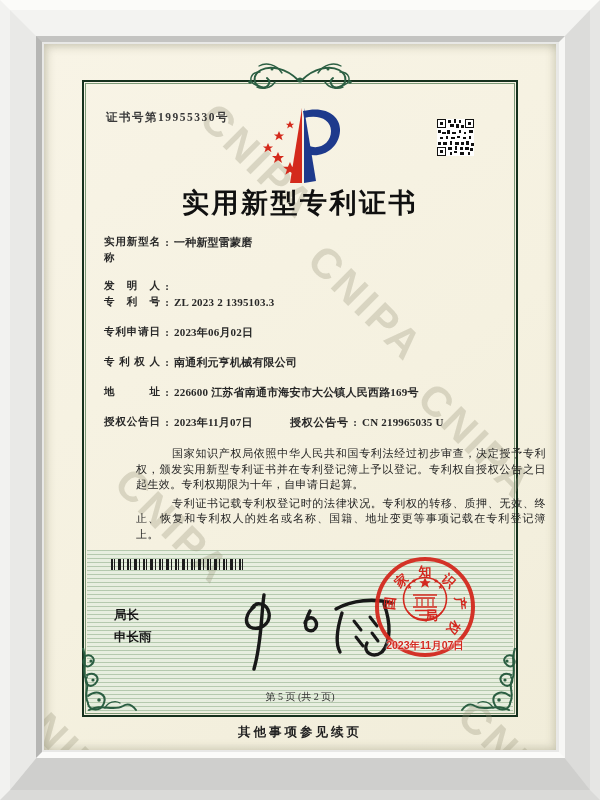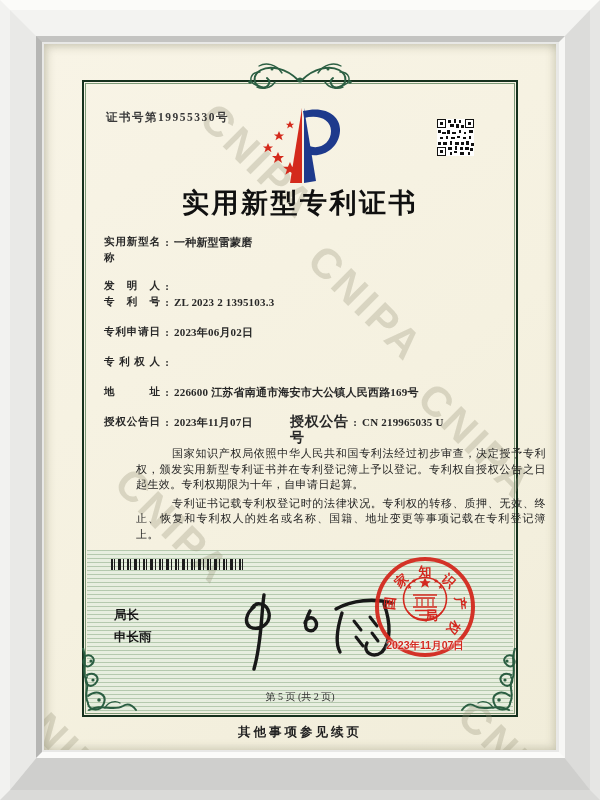--- a/index.html
+++ b/index.html
@@ -47,21 +47,21 @@
   .fields{position:absolute;left:60px;top:190px;width:404px;z-index:4;color:#282828;}
   .frow{display:flex;line-height:16px;margin-bottom:14px;align-items:flex-start;}
   .frow.r1{margin-bottom:12px;}
   .frow.r2{margin-bottom:0;}
   .flabel{display:inline-block;width:56px;font-size:10.5px;font-weight:bold;
       text-align:justify;text-align-last:justify;flex:none;}
   .fcolon{width:14px;text-align:center;font-weight:bold;font-size:11px;flex:none;}
   .fvalue{font-size:11px;font-weight:bold;letter-spacing:.2px;}
   .fvalue .l2{display:block;}
   .r7 .fvalue{width:116px;flex:none;}
-  .flabel2{display:inline-block;width:58px;font-size:14px;font-weight:bold;flex:none;
+  .flabel2{display:inline-block;width:58px;font-size:11px;font-weight:bold;flex:none;
       text-align:justify;text-align-last:justify;}
   
   .bodytext{position:absolute;left:52px;top:402px;width:410px;z-index:4;
       font-size:11px;line-height:15.5px;color:#1f1f1f;text-align:justify;
       letter-spacing:.4px;margin-left:40px;}
   .bodytext p{margin:0 0 3px 0;text-indent:36px;}
   
   .barcode{position:absolute;left:67px;top:515px;width:135px;height:11px;z-index:4;
       background:repeating-linear-gradient(90deg,
         #1c1c1c 0 1.5px,transparent 1.5px 3px,
@@ -239,20 +239,21 @@
       <span class="fvalue">ZL 2023 2 1395103.3</span>
     </div>
     <div class="frow">
       <span class="flabel">专利申请日</span>
       <span class="fcolon">:</span>
       <span class="fvalue">2023年06月02日</span>
     </div>
     <div class="frow">
       <span class="flabel">专利权人</span>
       <span class="fcolon">:</span>
+      <span class="fvalue">南通利元亨机械有限公司</span>
     </div>
     <div class="frow">
       <span class="flabel">地址</span>
       <span class="fcolon">:</span>
       <span class="fvalue">226600 江苏省南通市海安市大公镇人民西路169号</span>
     </div>
     <div class="frow r7">
       <span class="flabel">授权公告日</span>
       <span class="fcolon">:</span>
       <span class="fvalue">2023年11月07日</span>

